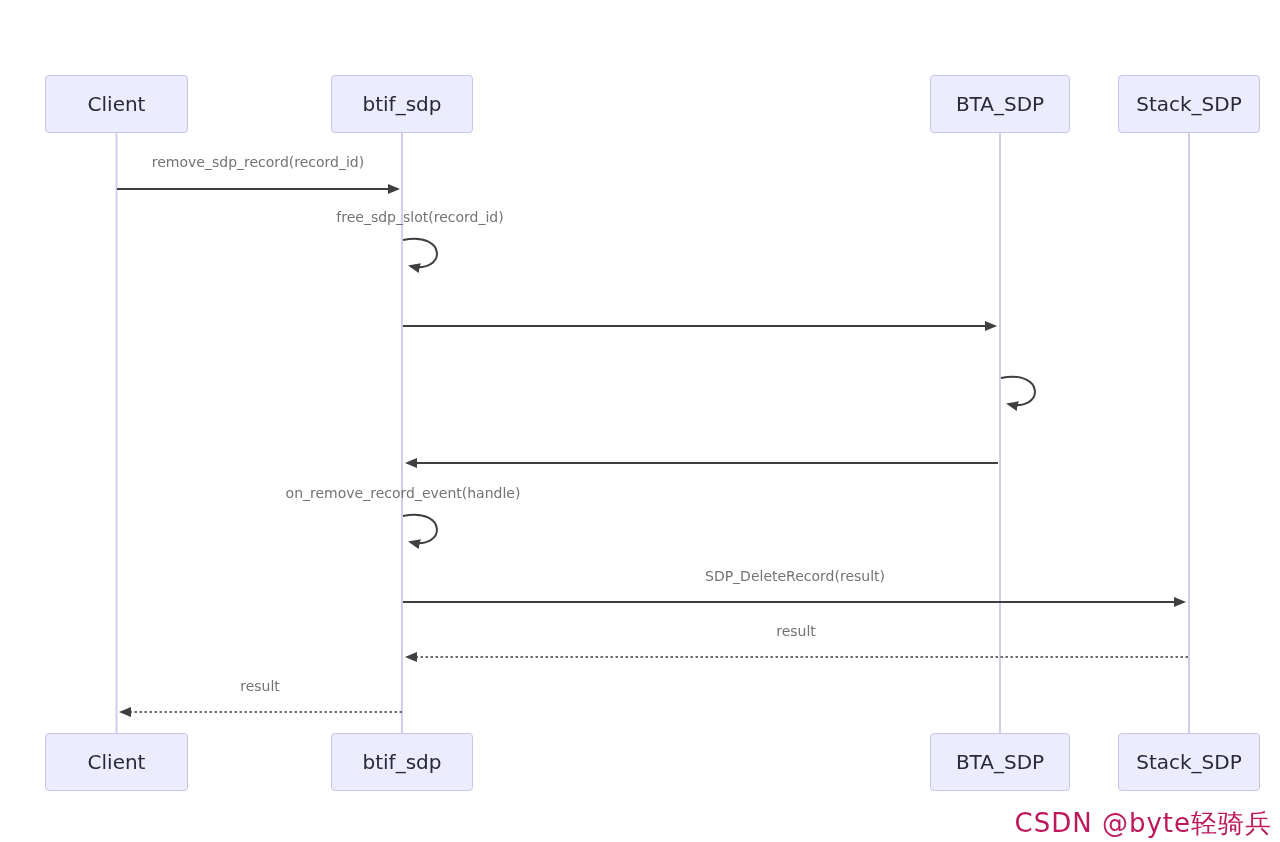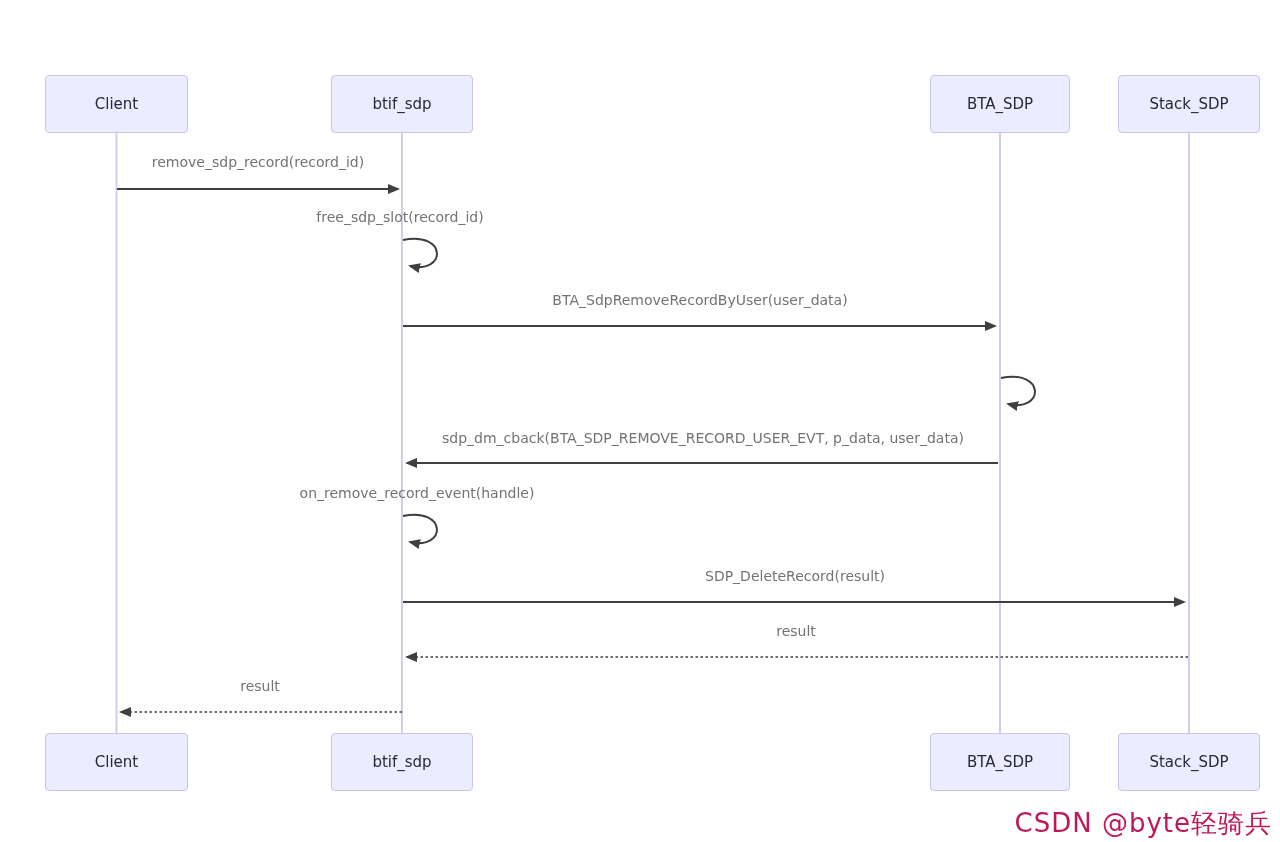--- a/index.html
+++ b/index.html
@@ -16,21 +16,21 @@
     left: 0; top: 0;
   }
   .actor {
     position: absolute;
     background: #ECECFF;
     border: 1px solid #c9c4ea;
     border-radius: 4px;
     display: flex;
     align-items: center;
     justify-content: center;
-    font-size: 15px;
+    font-size: 20px;
     color: #26283d;
     box-sizing: border-box;
   }
   .msg {
     position: absolute;
     transform: translateX(-50%);
     font-size: 14px;
     line-height: 20px;
     color: #737373;
     white-space: nowrap;
@@ -77,23 +77,21 @@
   <div class="actor" style="left:331px; top:75px; width:142px; height:58px;">btif_sdp</div>
   <div class="actor" style="left:930px; top:75px; width:140px; height:58px;">BTA_SDP</div>
   <div class="actor" style="left:1118px;top:75px; width:142px; height:58px;">Stack_SDP</div>
 
   <div class="actor" style="left:45px;  top:733px; width:143px; height:58px;">Client</div>
   <div class="actor" style="left:331px; top:733px; width:142px; height:58px;">btif_sdp</div>
   <div class="actor" style="left:930px; top:733px; width:140px; height:58px;">BTA_SDP</div>
   <div class="actor" style="left:1118px;top:733px; width:142px; height:58px;">Stack_SDP</div>
 
   <div class="msg" style="left:258px;  top:152px;">remove_sdp_record(record_id)</div>
-  <div class="msg" style="left:400px;  top:207px;text-align:center;">free_sdp_slot(record_id)</div>
-  <div class="msg" style="left:700px;  top:290px;">BTA_SdpRemoveRecordByUser(user_data)</div>
-  <div class="msg" style="left:703px;  top:428px;">sdp_dm_cback(BTA_SDP_REMOVE_RECORD_USER_EVT, p_data, user_data)</div>
-  <div class="msg" style="left:417px;  top:483px;">on_remove_record_event(handle)</div>
+  <div class="msg" style="left:420px;  top:207px;text-align:center;">free_sdp_slot(record_id)</div>
+  <div class="msg" style="left:403px;  top:483px;">on_remove_record_event(handle)</div>
   <div class="msg" style="left:795px;  top:566px;">SDP_DeleteRecord(result)</div>
   <div class="msg" style="left:796px;  top:621px;">result</div>
   <div class="msg" style="left:260px;  top:676px;">result</div>
 
   <div class="watermark">CSDN @byte轻骑兵</div>
 
 </div>
 
 </body></html>

